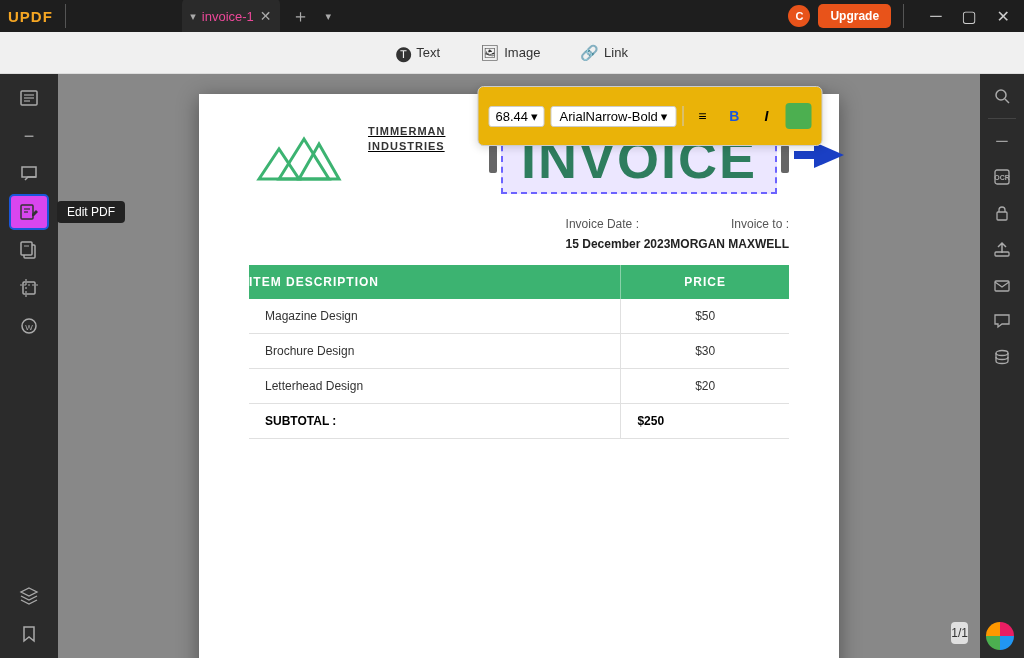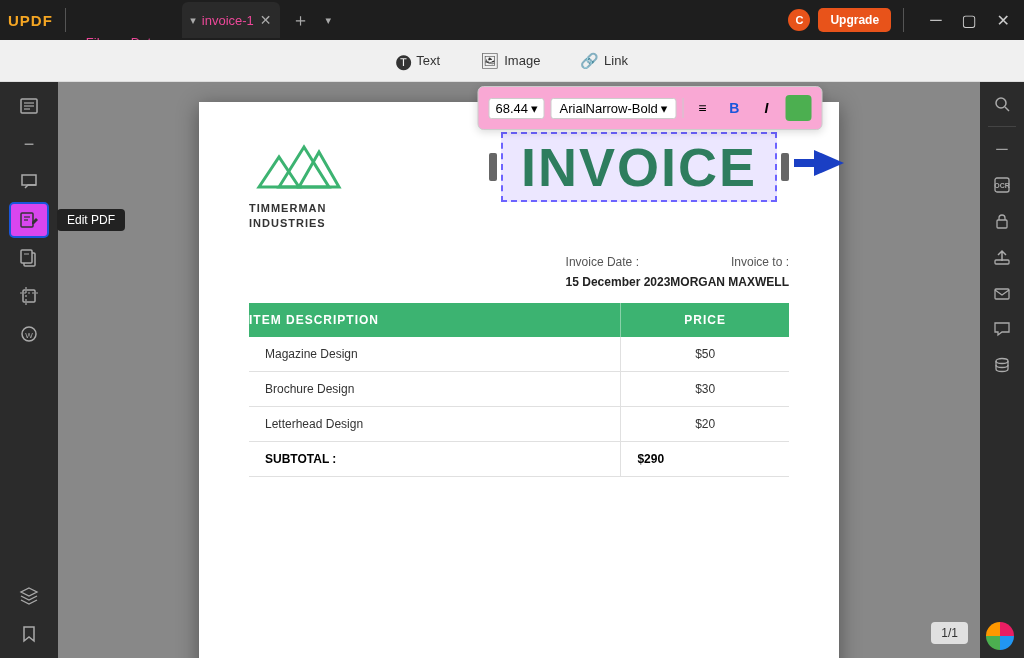--- a/index.html
+++ b/index.html
@@ -1,20 +1,20 @@
 <!DOCTYPE html>
 <html><head>
   <meta charset="utf-8">
   <style>
     * { box-sizing: border-box; margin: 0; padding: 0; }
     body { font-family: 'Arial', sans-serif; background: #3a3a3a; width: 1024px; height: 658px; overflow: hidden; display: flex; flex-direction: column; }
 
     
     .title-bar {
-      display: flex; align-items: center; background: #1e1e1e; height: 40px;
+      display: flex; align-items: center; background: #1e1e1e; height: 32px;
       padding: 0 8px; gap: 8px; flex-shrink: 0;
     }
     .updf-logo { color: #f5a623; font-weight: 900; font-size: 15px; letter-spacing: 1px; }
     .title-divider { width: 1px; height: 24px; background: #555; margin: 0 4px; }
     .title-menu { color: #ec4899; font-size: 13px; cursor: pointer; padding: 2px 8px; margin-top: 45px; }
     .tab-area { display: flex; align-items: center; background: #2a2a2a; border-radius: 6px 6px 0 0; padding: 0 8px; height: 36px; gap: 6px; margin-left: 8px; }
     .tab-arrow { color: #aaa; font-size: 11px; }
     .tab-label { color: #ec4899; font-size: 13px; }
     .tab-close { color: #aaa; font-size: 14px; cursor: pointer; }
     .tab-add { color: #aaa; font-size: 18px; cursor: pointer; margin-left: 4px; }
@@ -36,22 +36,22 @@
     }
     .tool-item {
       display: flex; align-items: center; gap: 5px; cursor: pointer;
       color: #333; font-size: 13px; padding: 4px 10px; border-radius: 4px;
     }
     .tool-icon { font-size: 15px; }
 
     
     .format-bar {
       position: absolute; top: 86px; left: 50%; transform: translateX(-10%);
-      background: #f9a8d4; border: 1px solid #ccc; border-radius: 6px;
-      display: flex; align-items: center; gap: 6px; padding: 8px 10px;
+      background: #eab308; border: 1px solid #ccc; border-radius: 6px;
+      display: flex; align-items: center; gap: 6px; padding: 16px 10px;
       box-shadow: 0 2px 8px rgba(0,0,0,0.15); z-index: 100;
     }
     .font-size-selector {
       display: flex; align-items: center; gap: 3px; border: 1px solid #ccc;
       border-radius: 3px; padding: 2px 6px; font-size: 13px; background: #fff;
     }
     .font-dropdown {
       display: flex; align-items: center; gap: 3px; border: 1px solid #ccc;
       border-radius: 3px; padding: 2px 8px; font-size: 13px; background: #fff; cursor: pointer;
     }
@@ -91,21 +91,21 @@
       align-items: flex-start; overflow-y: auto; padding: 20px 0;
     }
     .pdf-page {
       background: #fff; width: 640px; min-height: 780px;
       box-shadow: 0 4px 20px rgba(0,0,0,0.4); position: relative;
       padding: 30px 50px;
     }
 
     
     .pdf-header { display: flex; align-items: flex-start; justify-content: space-between; margin-bottom: 20px; }
-    .logo-area { display: flex; flex-direction: column; align-items: flex-start; gap: 5px; }
+    .logo-area { display: flex; align-items: flex-start; gap: 19px; text-decoration: underline; }
     .logo-mountains { margin-bottom: 4px; }
     .company-name { font-size: 11px; font-weight: bold; color: #333; letter-spacing: 1px; line-height: 1.4; }
 
     .invoice-title-container {
       position: relative; display: flex; align-items: center;
     }
     .invoice-title-box {
       border: 2px dashed #6c63ff; padding: 6px 18px; cursor: text;
       background: rgba(180,160,255,0.25);
     }
@@ -151,21 +151,21 @@
     }
     .rs-btn {
       width: 32px; height: 32px; display: flex; align-items: center; justify-content: center;
       color: #aaa; cursor: pointer; border-radius: 4px; font-size: 15px;
     }
     .rs-sep { width: 28px; height: 1px; background: #444; margin: 2px 0; }
 
     
     .page-number {
       position: absolute; bottom: 14px; right: 56px;
-      background: #e0e0e0; border-radius: 4px; padding: 4px 10px;
+      background: #e0e0e0; border-radius: 4px; padding: 4px 0;
       font-size: 12px; color: #333;
     }
 
     
     .bottom-color-icon {
       position: absolute; bottom: 8px; right: 10px;
       width: 28px; height: 28px; border-radius: 50%; background: conic-gradient(#e91e63 0deg 90deg, #2196f3 90deg 180deg, #4caf50 180deg 270deg, #ff9800 270deg 360deg);
     }
   </style>
 </head>
@@ -351,21 +351,21 @@
           <td>$30</td>
         </tr>
         <tr class="table-row">
           <td>Letterhead Design</td>
           <td style="width:1px;background:#e0e0e0;padding:0;"></td>
           <td>$20</td>
         </tr>
         <tr class="subtotal-row">
           <td>SUBTOTAL :</td>
           <td style="width:1px;background:#e0e0e0;padding:0;"></td>
-          <td>$290</td>
+          <td>$250</td>
         </tr>
       </tbody>
         </table>
 
     </div>
   </div>
 
   <div class="right-sidebar">
     <div class="rs-btn">
       <svg width="18" height="18" viewBox="0 0 18 18" fill="none">

